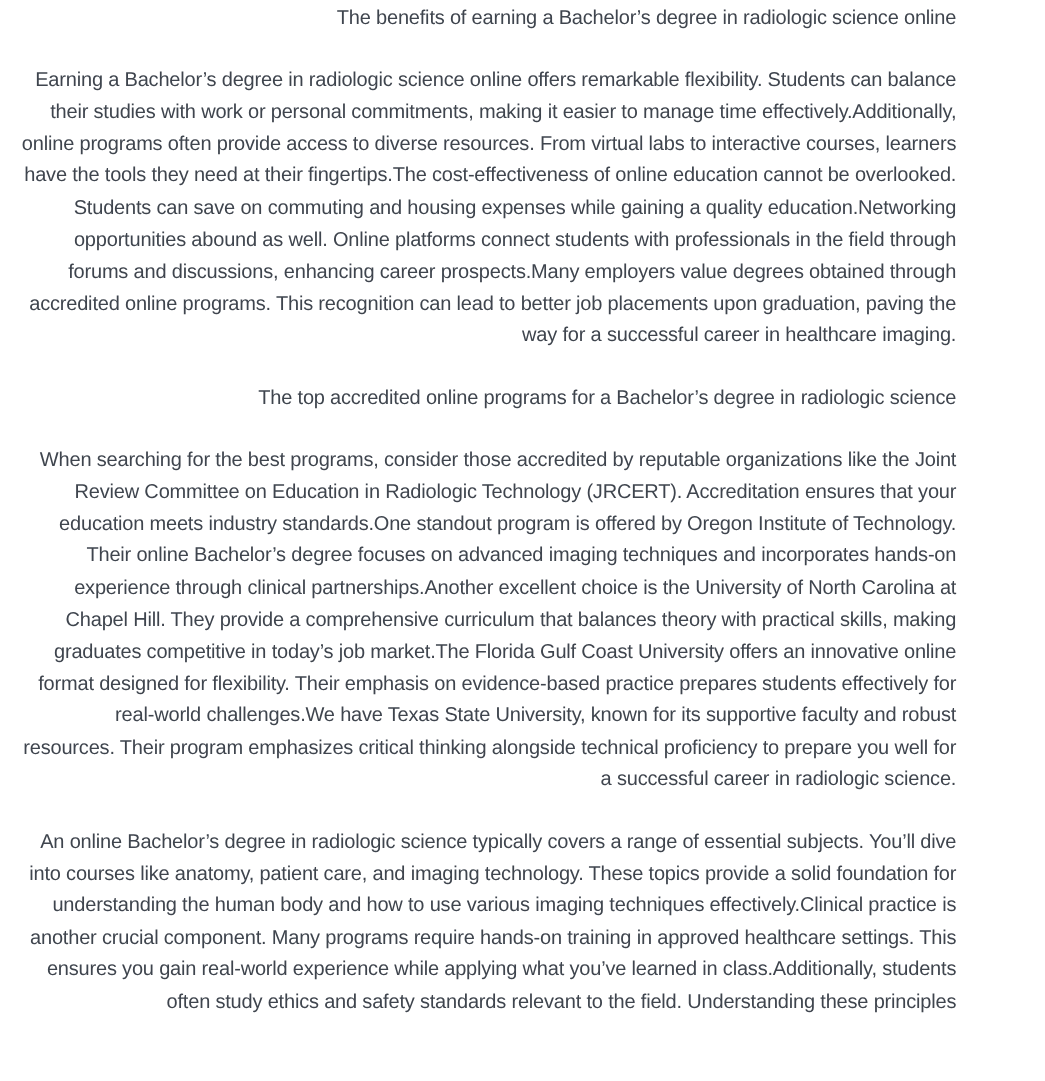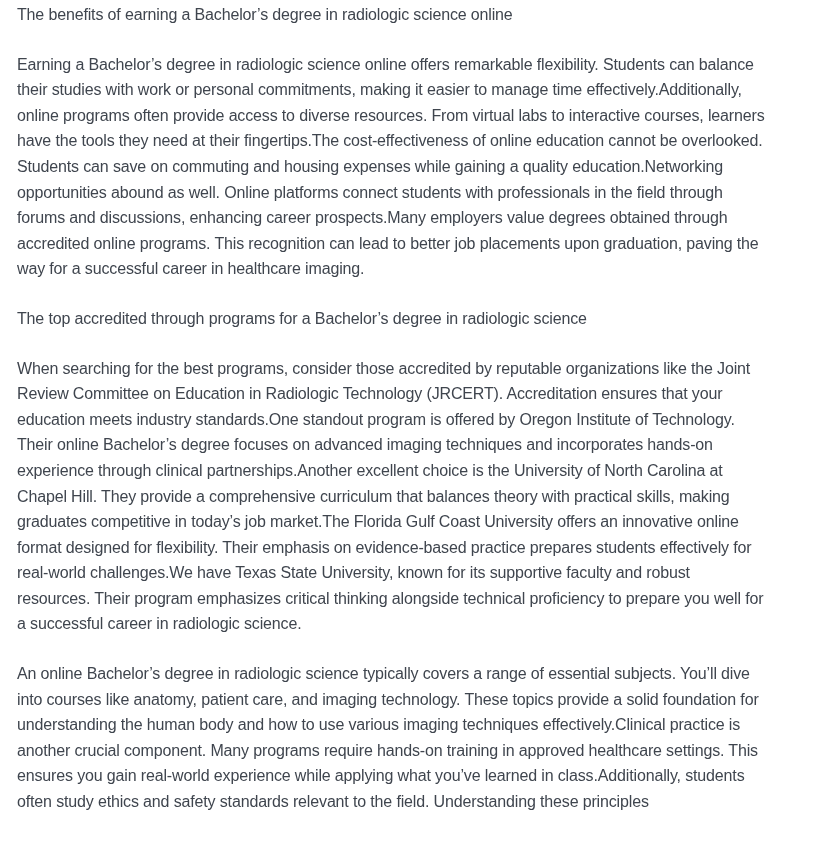--- a/index.html
+++ b/index.html
@@ -19,35 +19,35 @@
     max-width: 748px;
     box-sizing: content-box;
   }
   .article h2,
   .article p {
     font-size: 16px;
     font-weight: 400;
     line-height: 25.6px;
     letter-spacing: -0.15px;
     margin: 0 0 24px 0;
-    text-align: left;
+    text-align: right;
   }
 </style>
 </head>
 <body>
 
 <article class="article">
 
   <section>
     <h2>The benefits of earning a Bachelor’s degree in radiologic science online</h2>
     <p>Earning a Bachelor’s degree in radiologic science online offers remarkable flexibility. Students can balance their studies with work or personal commitments, making it easier to manage time effectively.Additionally, online programs often provide access to diverse resources. From virtual labs to interactive courses, learners have the tools they need at their fingertips.The cost-effectiveness of online education cannot be overlooked. Students can save on commuting and housing expenses while gaining a quality education.Networking opportunities abound as well. Online platforms connect students with professionals in the field through forums and discussions, enhancing career prospects.Many employers value degrees obtained through accredited online programs. This recognition can lead to better job placements upon graduation, paving the way for a successful career in healthcare imaging.</p>
   </section>
 
   <section>
-    <h2>The top accredited through programs for a Bachelor’s degree in radiologic science</h2>
+    <h2>The top accredited online programs for a Bachelor’s degree in radiologic science</h2>
     <p>When searching for the best programs, consider those accredited by reputable organizations like the Joint Review Committee on Education in Radiologic Technology (JRCERT). Accreditation ensures that your education meets industry standards.One standout program is offered by Oregon Institute of Technology. Their online Bachelor’s degree focuses on advanced imaging techniques and incorporates hands-on experience through clinical partnerships.Another excellent choice is the University of North Carolina at Chapel Hill. They provide a comprehensive curriculum that balances theory with practical skills, making graduates competitive in today’s job market.The Florida Gulf Coast University offers an innovative online format designed for flexibility. Their emphasis on evidence-based practice prepares students effectively for real-world challenges.We have Texas State University, known for its supportive faculty and robust resources. Their program emphasizes critical thinking alongside technical proficiency to prepare you well for a successful career in radiologic science.</p>
   </section>
 
   <section>
     <p>An online Bachelor’s degree in radiologic science typically covers a range of essential subjects. You’ll dive into courses like anatomy, patient care, and imaging technology. These topics provide a solid foundation for understanding the human body and how to use various imaging techniques effectively.Clinical practice is another crucial component. Many programs require hands-on training in approved healthcare settings. This ensures you gain real-world experience while applying what you’ve learned in class.Additionally, students often study ethics and safety standards relevant to the field. Understanding these principles</p>
   </section>
 
 </article>
 
 </body></html>

